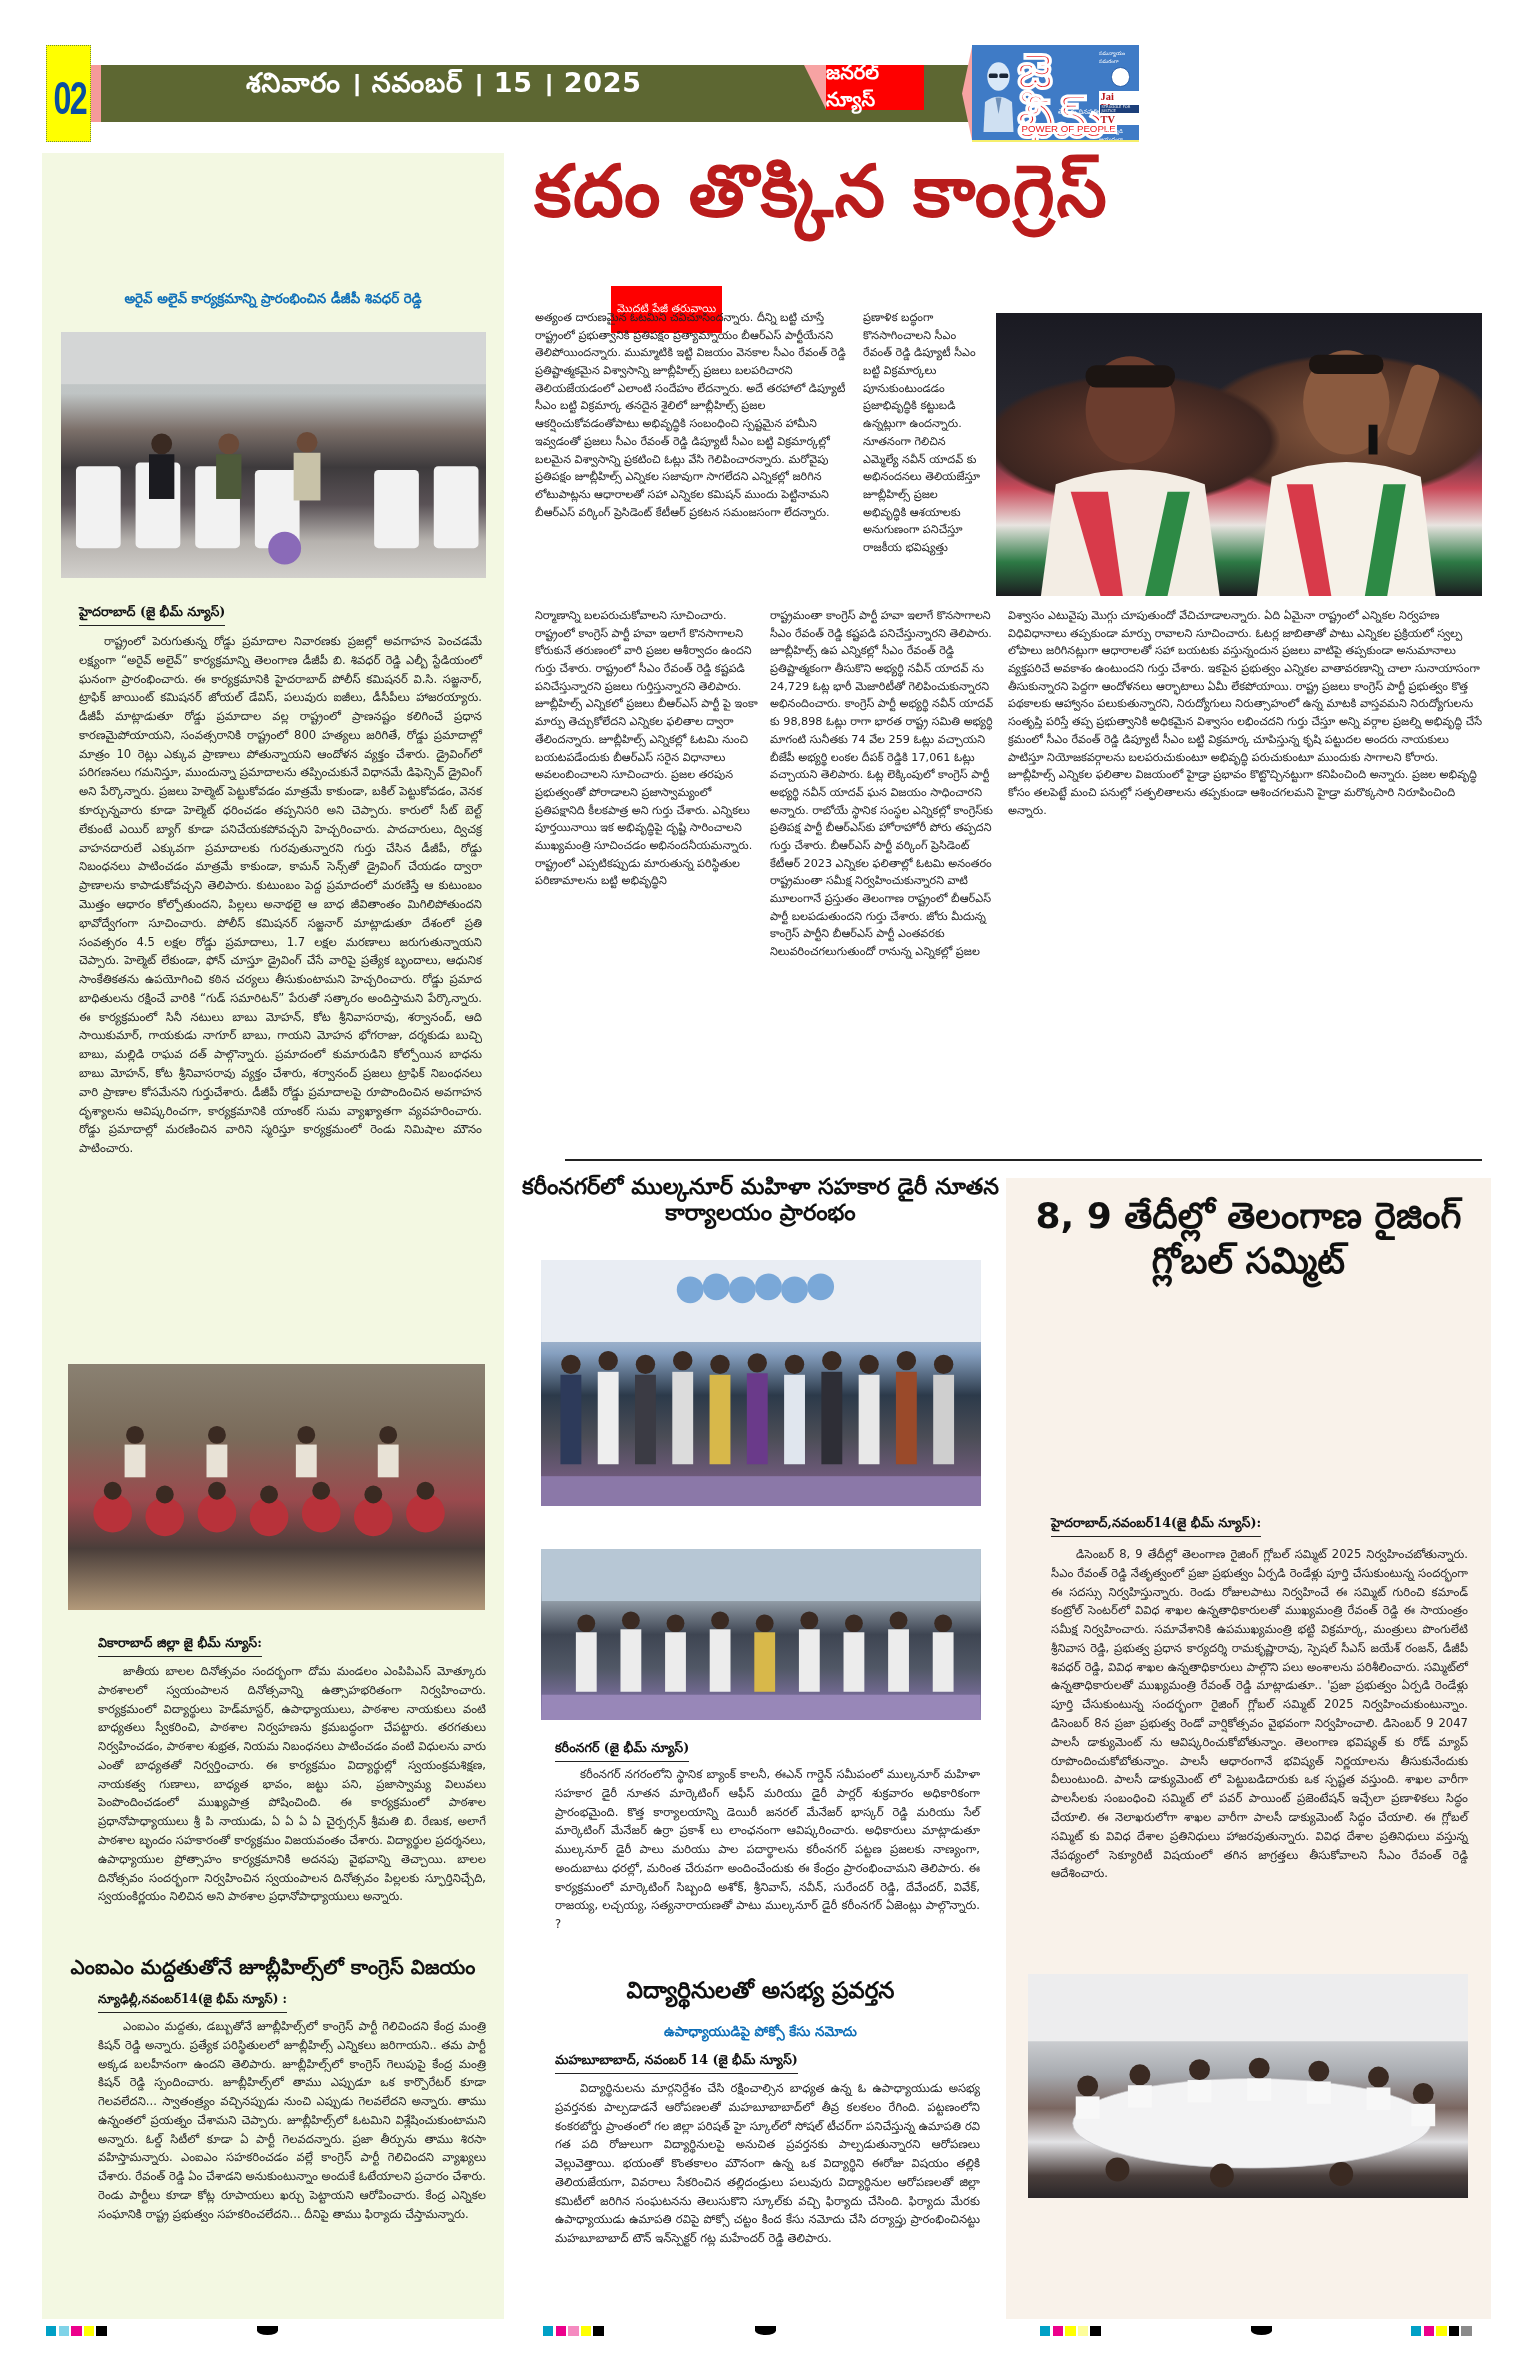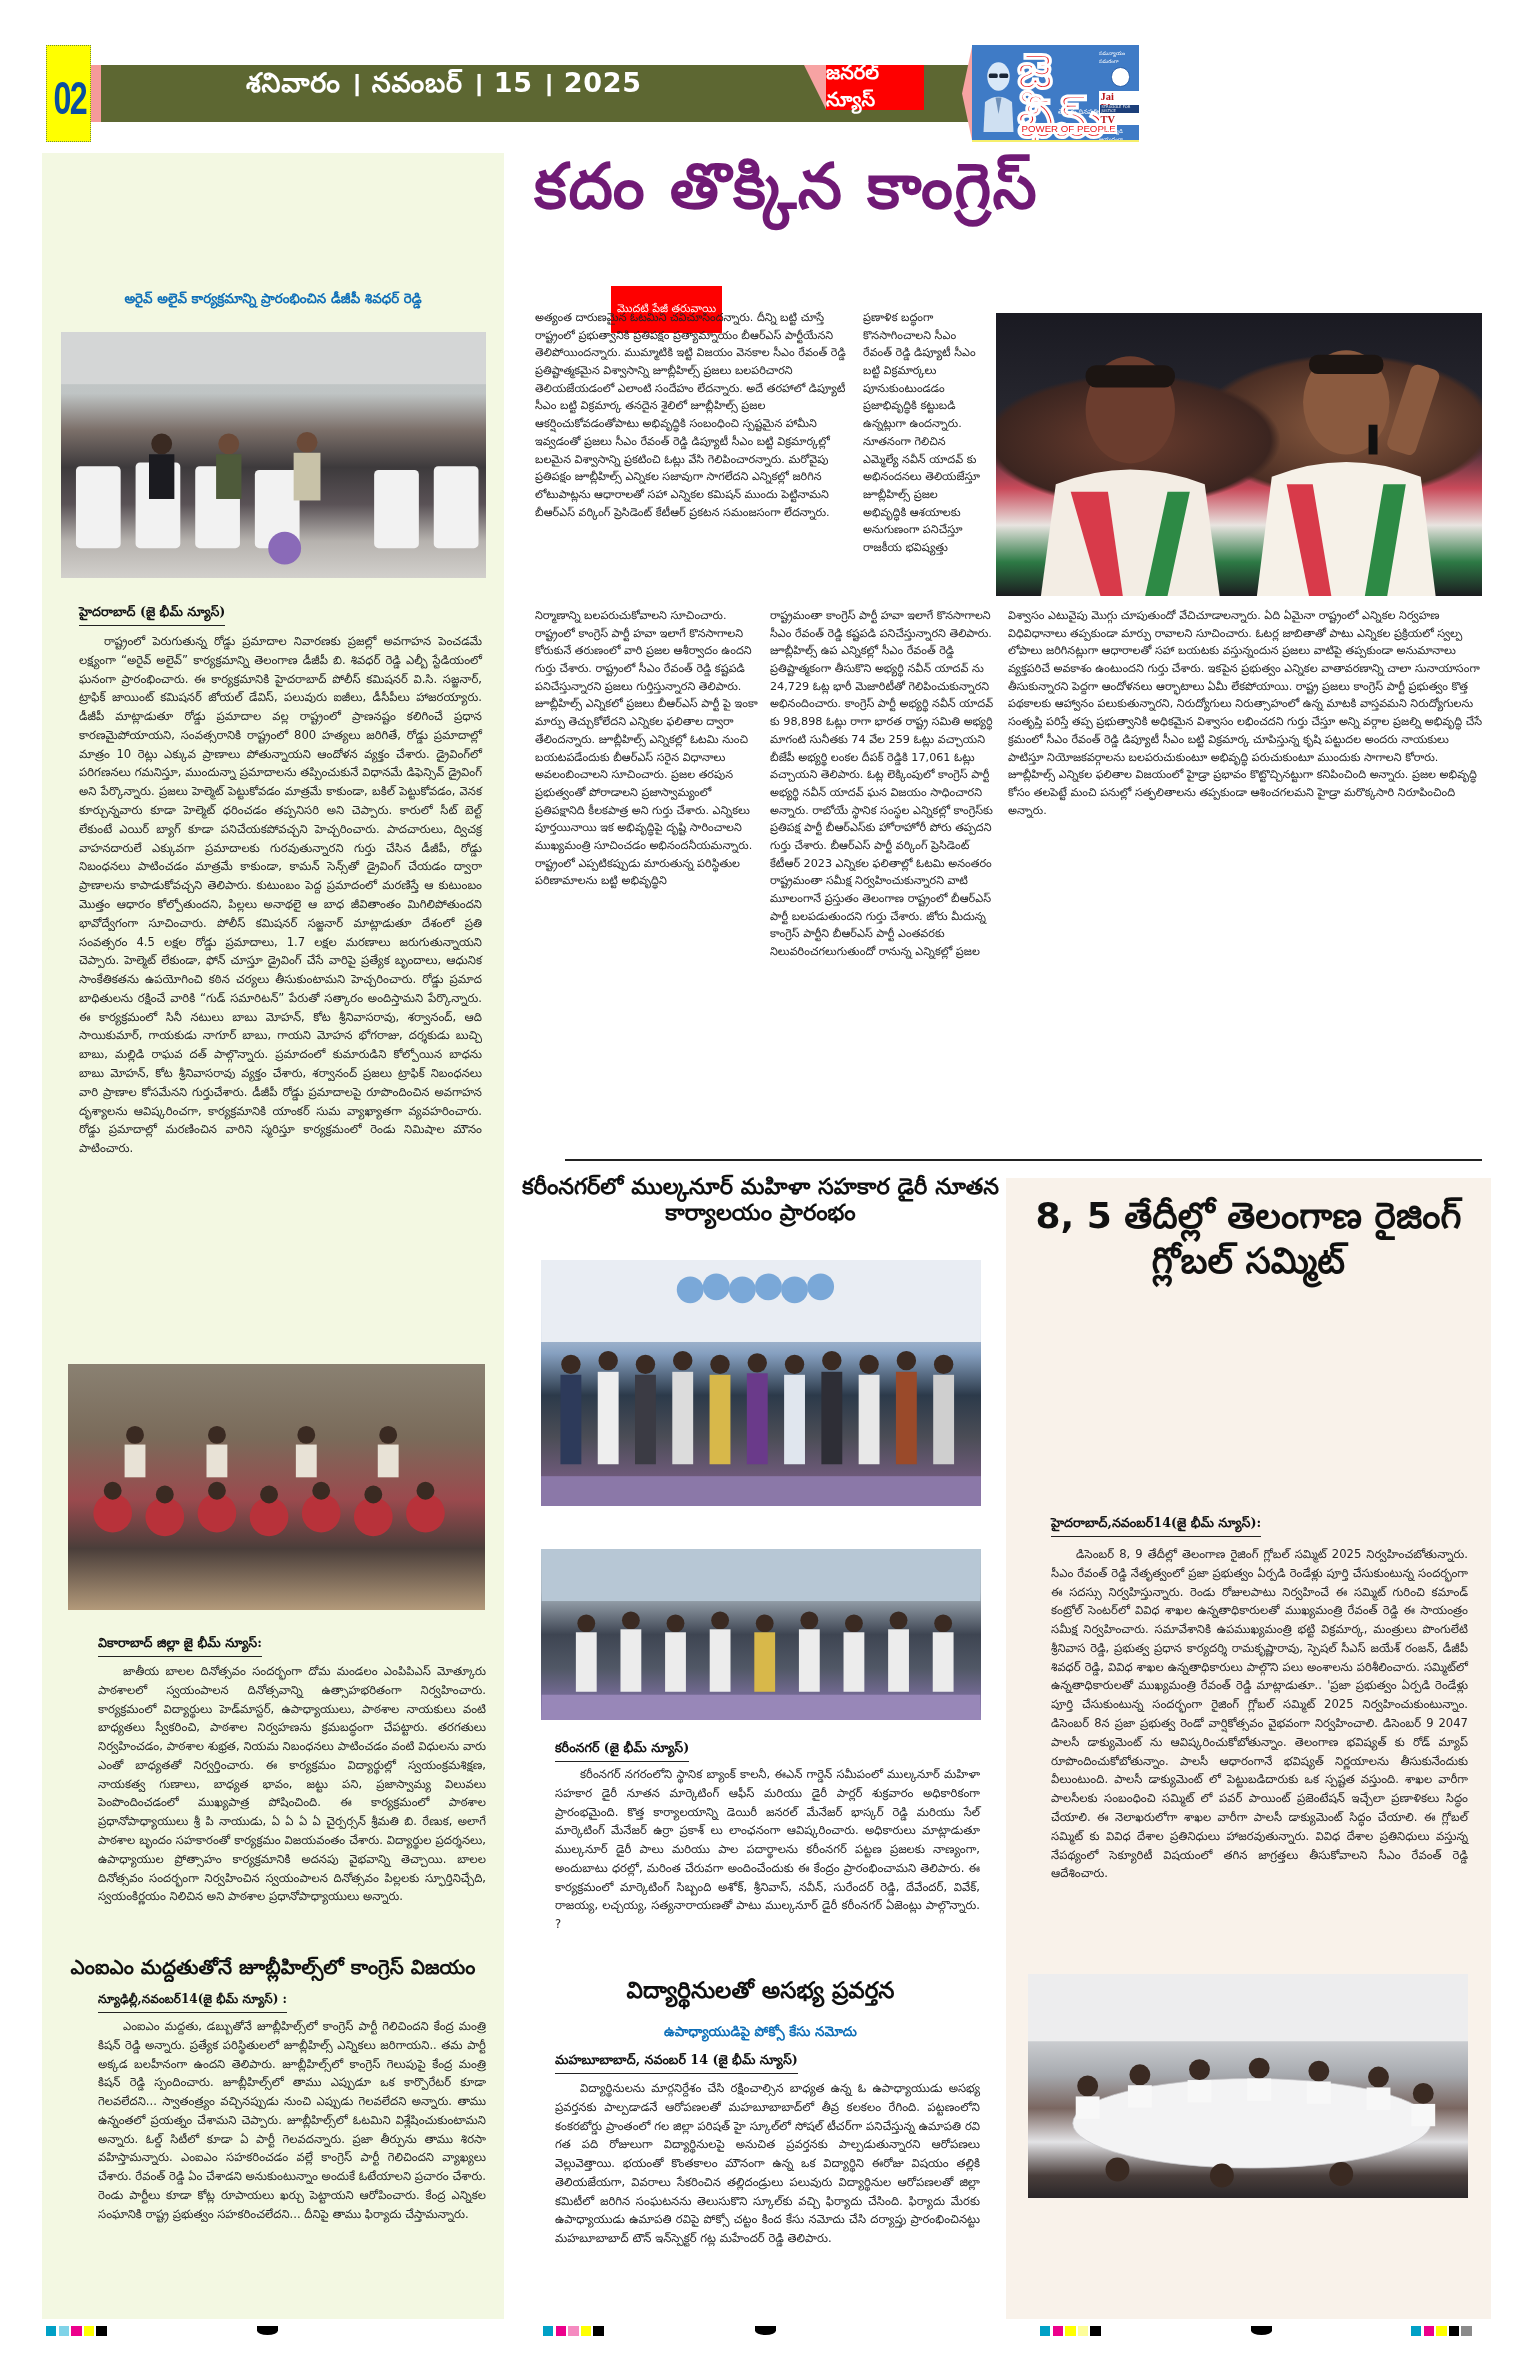--- a/index.html
+++ b/index.html
@@ -48,21 +48,21 @@
   .l-head2 { position: absolute; left: 0; top: 1137px; width: 462px; font-size: 27px; }
   .l-photo2 { left: 26px; top: 1211px; width: 417px; height: 246px;
     background: linear-gradient(180deg, #8a8172 0%, #7a6b5a 30%, #9b4a4e 55%, #4a3e3a 75%, #b39a7a 100%); }
   .l-date2 { position: absolute; left: 56px; top: 1482px; }
   .l-body2 { position: absolute; left: 56px; top: 1509px; width: 388px; }
   .l-head3 { position: absolute; left: 0; top: 1803px; width: 462px; font-size: 20px; }
   .l-date3 { position: absolute; left: 56px; top: 1839px; font-size: 12px; }
   .l-body3 { position: absolute; left: 56px; top: 1864px; width: 388px; }
 
   
-  .main-head { position: absolute; left: 534px; top: 155px; width: 947px; font-size: 63px; font-weight: 900; color: #701a75; letter-spacing: 1.5px; line-height: 1; font-family: "DejaVu Sans", sans-serif; white-space: nowrap; }
+  .main-head { position: absolute; left: 534px; top: 155px; width: 947px; font-size: 72px; font-weight: 900; color: #b91c1c; letter-spacing: 1.5px; line-height: 1; font-family: "DejaVu Sans", sans-serif; white-space: nowrap; }
   .continued-tag { position: absolute; left: 611px; top: 286px; background: #fe0000; color: #fff; font-size: 11px; padding: 16px 6px; }
   .m-col1 { position: absolute; left: 535px; top: 309px; width: 321px; font-size: 11.2px; line-height: 1.58; color: #222; text-align: left; }
   .m-col2 { position: absolute; left: 863px; top: 309px; width: 119px; font-size: 11.2px; line-height: 1.58; color: #222; }
   .m-photo { left: 996px; top: 313px; width: 486px; height: 283px;
     background: radial-gradient(ellipse at 28% 45%, #6b3d2e 0%, #3b2520 28%, transparent 30%), radial-gradient(ellipse at 72% 40%, #8a5a3f 0%, #4a2e24 28%, transparent 30%), linear-gradient(180deg, #1a1a22 0%, #2a2a32 45%, #c94a5a 62%, #e8e4e0 75%, #2d7a45 88%, #1c1c20 100%); }
   .m-col3a { position: absolute; left: 535px; top: 607px; width: 224px; font-size: 11.2px; line-height: 1.58; color: #222; }
   .m-col3b { position: absolute; left: 770px; top: 607px; width: 224px; font-size: 11.2px; line-height: 1.58; color: #222; }
   .m-col4 { position: absolute; left: 1008px; top: 607px; width: 477px; font-size: 11.2px; line-height: 1.58; color: #222; }
   .m-divider { position: absolute; left: 565px; top: 1159px; width: 917px; height: 1.5px; background: #222; }
 
@@ -288,21 +288,21 @@
 </div>
 <div class="dateline c-date1">కరీంనగర్ (జై భీమ్ న్యూస్)</div>
 <div class="body-text c-body1">కరీంనగర్ నగరంలోని స్థానిక బ్యాంక్ కాలనీ, ఈఎన్ గార్డెన్ సమీపంలో ముల్కనూర్ మహిళా సహకార డైరీ నూతన మార్కెటింగ్ ఆఫీస్ మరియు డైరీ పార్లర్ శుక్రవారం అధికారికంగా ప్రారంభమైంది. కొత్త కార్యాలయాన్ని డెయిరీ జనరల్ మేనేజర్ భాస్కర్ రెడ్డి మరియు సేల్ మార్కెటింగ్ మేనేజర్ ఉర్రా ప్రకాశ్ లు లాంఛనంగా ఆవిష్కరించారు. అధికారులు మాట్లాడుతూ ముల్కనూర్ డైరీ పాలు మరియు పాల పదార్థాలను కరీంనగర్ పట్టణ ప్రజలకు నాణ్యంగా, అందుబాటు ధరల్లో, మరింత చేరువగా అందించేందుకు ఈ కేంద్రం ప్రారంభించామని తెలిపారు. ఈ కార్యక్రమంలో మార్కెటింగ్ సిబ్బంది అశోక్, శ్రీనివాస్, నవీన్, సురేందర్ రెడ్డి, దేవేందర్, వివేక్, రాజయ్య, లచ్చయ్య, సత్యనారాయణతో పాటు ముల్కనూర్ డైరీ కరీంనగర్ ఏజెంట్లు పాల్గొన్నారు. ?</div>
 
 <div class="headline-black c-head2">విద్యార్థినులతో అసభ్య ప్రవర్తన</div>
 <div class="subhead-blue c-sub2">ఉపాధ్యాయుడిపై పోక్సో కేసు నమోదు</div>
 <div class="dateline c-date2">మహబూబాబాద్, నవంబర్ 14 (జై భీమ్ న్యూస్)</div>
 <div class="body-text c-body2">విద్యార్థినులను మార్గనిర్దేశం చేసి రక్షించాల్సిన బాధ్యత ఉన్న ఓ ఉపాధ్యాయుడు అసభ్య ప్రవర్తనకు పాల్పడాడనే ఆరోపణలతో మహబూబాబాద్‌లో తీవ్ర కలకలం రేగింది. పట్టణంలోని కంకరబోర్డు ప్రాంతంలో గల జిల్లా పరిషత్ హై స్కూల్‌లో సోషల్ టీచర్‌గా పనిచేస్తున్న ఉమాపతి రవి గత పది రోజులుగా విద్యార్థినులపై అనుచిత ప్రవర్తనకు పాల్పడుతున్నారని ఆరోపణలు వెల్లువెత్తాయి. భయంతో కొంతకాలం మౌనంగా ఉన్న ఒక విద్యార్థిని ఈరోజు విషయం తల్లికి తెలియజేయగా, వివరాలు సేకరించిన తల్లిదండ్రులు పలువురు విద్యార్థినుల ఆరోపణలతో జిల్లా కమిటీలో జరిగిన సంఘటనను తెలుసుకొని స్కూల్‌కు వచ్చి ఫిర్యాదు చేసింది. ఫిర్యాదు మేరకు ఉపాధ్యాయుడు ఉమాపతి రవిపై పోక్సో చట్టం కింద కేసు నమోదు చేసి దర్యాప్తు ప్రారంభించినట్టు మహబూబాబాద్ టౌన్ ఇన్‌స్పెక్టర్ గట్ల మహేందర్ రెడ్డి తెలిపారు.</div>
 
 <div class="col-right-box">
-  <div class="headline-black r-head">8, 5 తేదీల్లో తెలంగాణ రైజింగ్ గ్లోబల్ సమ్మిట్</div>
+  <div class="headline-black r-head">8, 9 తేదీల్లో తెలంగాణ రైజింగ్ గ్లోబల్ సమ్మిట్</div>
   <div class="dateline r-date">హైదరాబాద్,నవంబర్14(జై భీమ్ న్యూస్):</div>
   <div class="body-text r-body">డిసెంబర్ 8, 9 తేదీల్లో తెలంగాణ రైజింగ్ గ్లోబల్ సమ్మిట్ 2025 నిర్వహించబోతున్నారు. సీఎం రేవంత్ రెడ్డి నేతృత్వంలో ప్రజా ప్రభుత్వం ఏర్పడి రెండేళ్లు పూర్తి చేసుకుంటున్న సందర్భంగా ఈ సదస్సు నిర్వహిస్తున్నారు. రెండు రోజులపాటు నిర్వహించే ఈ సమ్మిట్ గురించి కమాండ్ కంట్రోల్ సెంటర్‌లో వివిధ శాఖల ఉన్నతాధికారులతో ముఖ్యమంత్రి రేవంత్ రెడ్డి ఈ సాయంత్రం సమీక్ష నిర్వహించారు. సమావేశానికి ఉపముఖ్యమంత్రి భట్టి విక్రమార్క, మంత్రులు పొంగులేటి శ్రీనివాస రెడ్డి, ప్రభుత్వ ప్రధాన కార్యదర్శి రామకృష్ణారావు, స్పెషల్ సీఎస్ జయేశ్ రంజన్, డీజీపీ శివధర్ రెడ్డి, వివిధ శాఖల ఉన్నతాధికారులు పాల్గొని పలు అంశాలను పరిశీలించారు. సమ్మిట్‌లో ఉన్నతాధికారులతో ముఖ్యమంత్రి రేవంత్ రెడ్డి మాట్లాడుతూ.. 'ప్రజా ప్రభుత్వం ఏర్పడి రెండేళ్లు పూర్తి చేసుకుంటున్న సందర్భంగా రైజింగ్ గ్లోబల్ సమ్మిట్ 2025 నిర్వహించుకుంటున్నాం. డిసెంబర్ 8న ప్రజా ప్రభుత్వ రెండో వార్షికోత్సవం వైభవంగా నిర్వహించాలి. డిసెంబర్ 9 2047 పాలసీ డాక్యుమెంట్ ను ఆవిష్కరించుకోబోతున్నాం. తెలంగాణ భవిష్యత్ కు రోడ్ మ్యాప్ రూపొందించుకోబోతున్నాం. పాలసీ ఆధారంగానే భవిష్యత్ నిర్ణయాలను తీసుకునేందుకు వీలుంటుంది. పాలసీ డాక్యుమెంట్ లో పెట్టుబడిదారుకు ఒక స్పష్టత వస్తుంది. శాఖల వారీగా పాలసీలకు సంబంధించి సమ్మిట్ లో పవర్ పాయింట్ ప్రజెంటేషన్ ఇచ్చేలా ప్రణాళికలు సిద్ధం చేయాలి. ఈ నెలాఖరులోగా శాఖల వారీగా పాలసీ డాక్యుమెంట్ సిద్ధం చేయాలి. ఈ గ్లోబల్ సమ్మిట్ కు వివిధ దేశాల ప్రతినిధులు హాజరవుతున్నారు. వివిధ దేశాల ప్రతినిధులు వస్తున్న నేపథ్యంలో సెక్యూరిటీ విషయంలో తగిన జాగ్రత్తలు తీసుకోవాలని సీఎం రేవంత్ రెడ్డి ఆదేశించారు.</div>
   <div class="photo r-photo">
     <svg width="440" height="224" viewBox="0 0 590 300">
       <rect x="0" y="0" width="590" height="90" fill="#ededee"></rect>
       <ellipse cx="300" cy="200" rx="240" ry="60" fill="#f3f3f4" stroke="#c8c8cc"></ellipse>
       <g fill="#3a2a22">
           <circle cx="80" cy="150" r="14"></circle>
           <circle cx="150" cy="135" r="14"></circle>
           <circle cx="230" cy="128" r="14"></circle>

